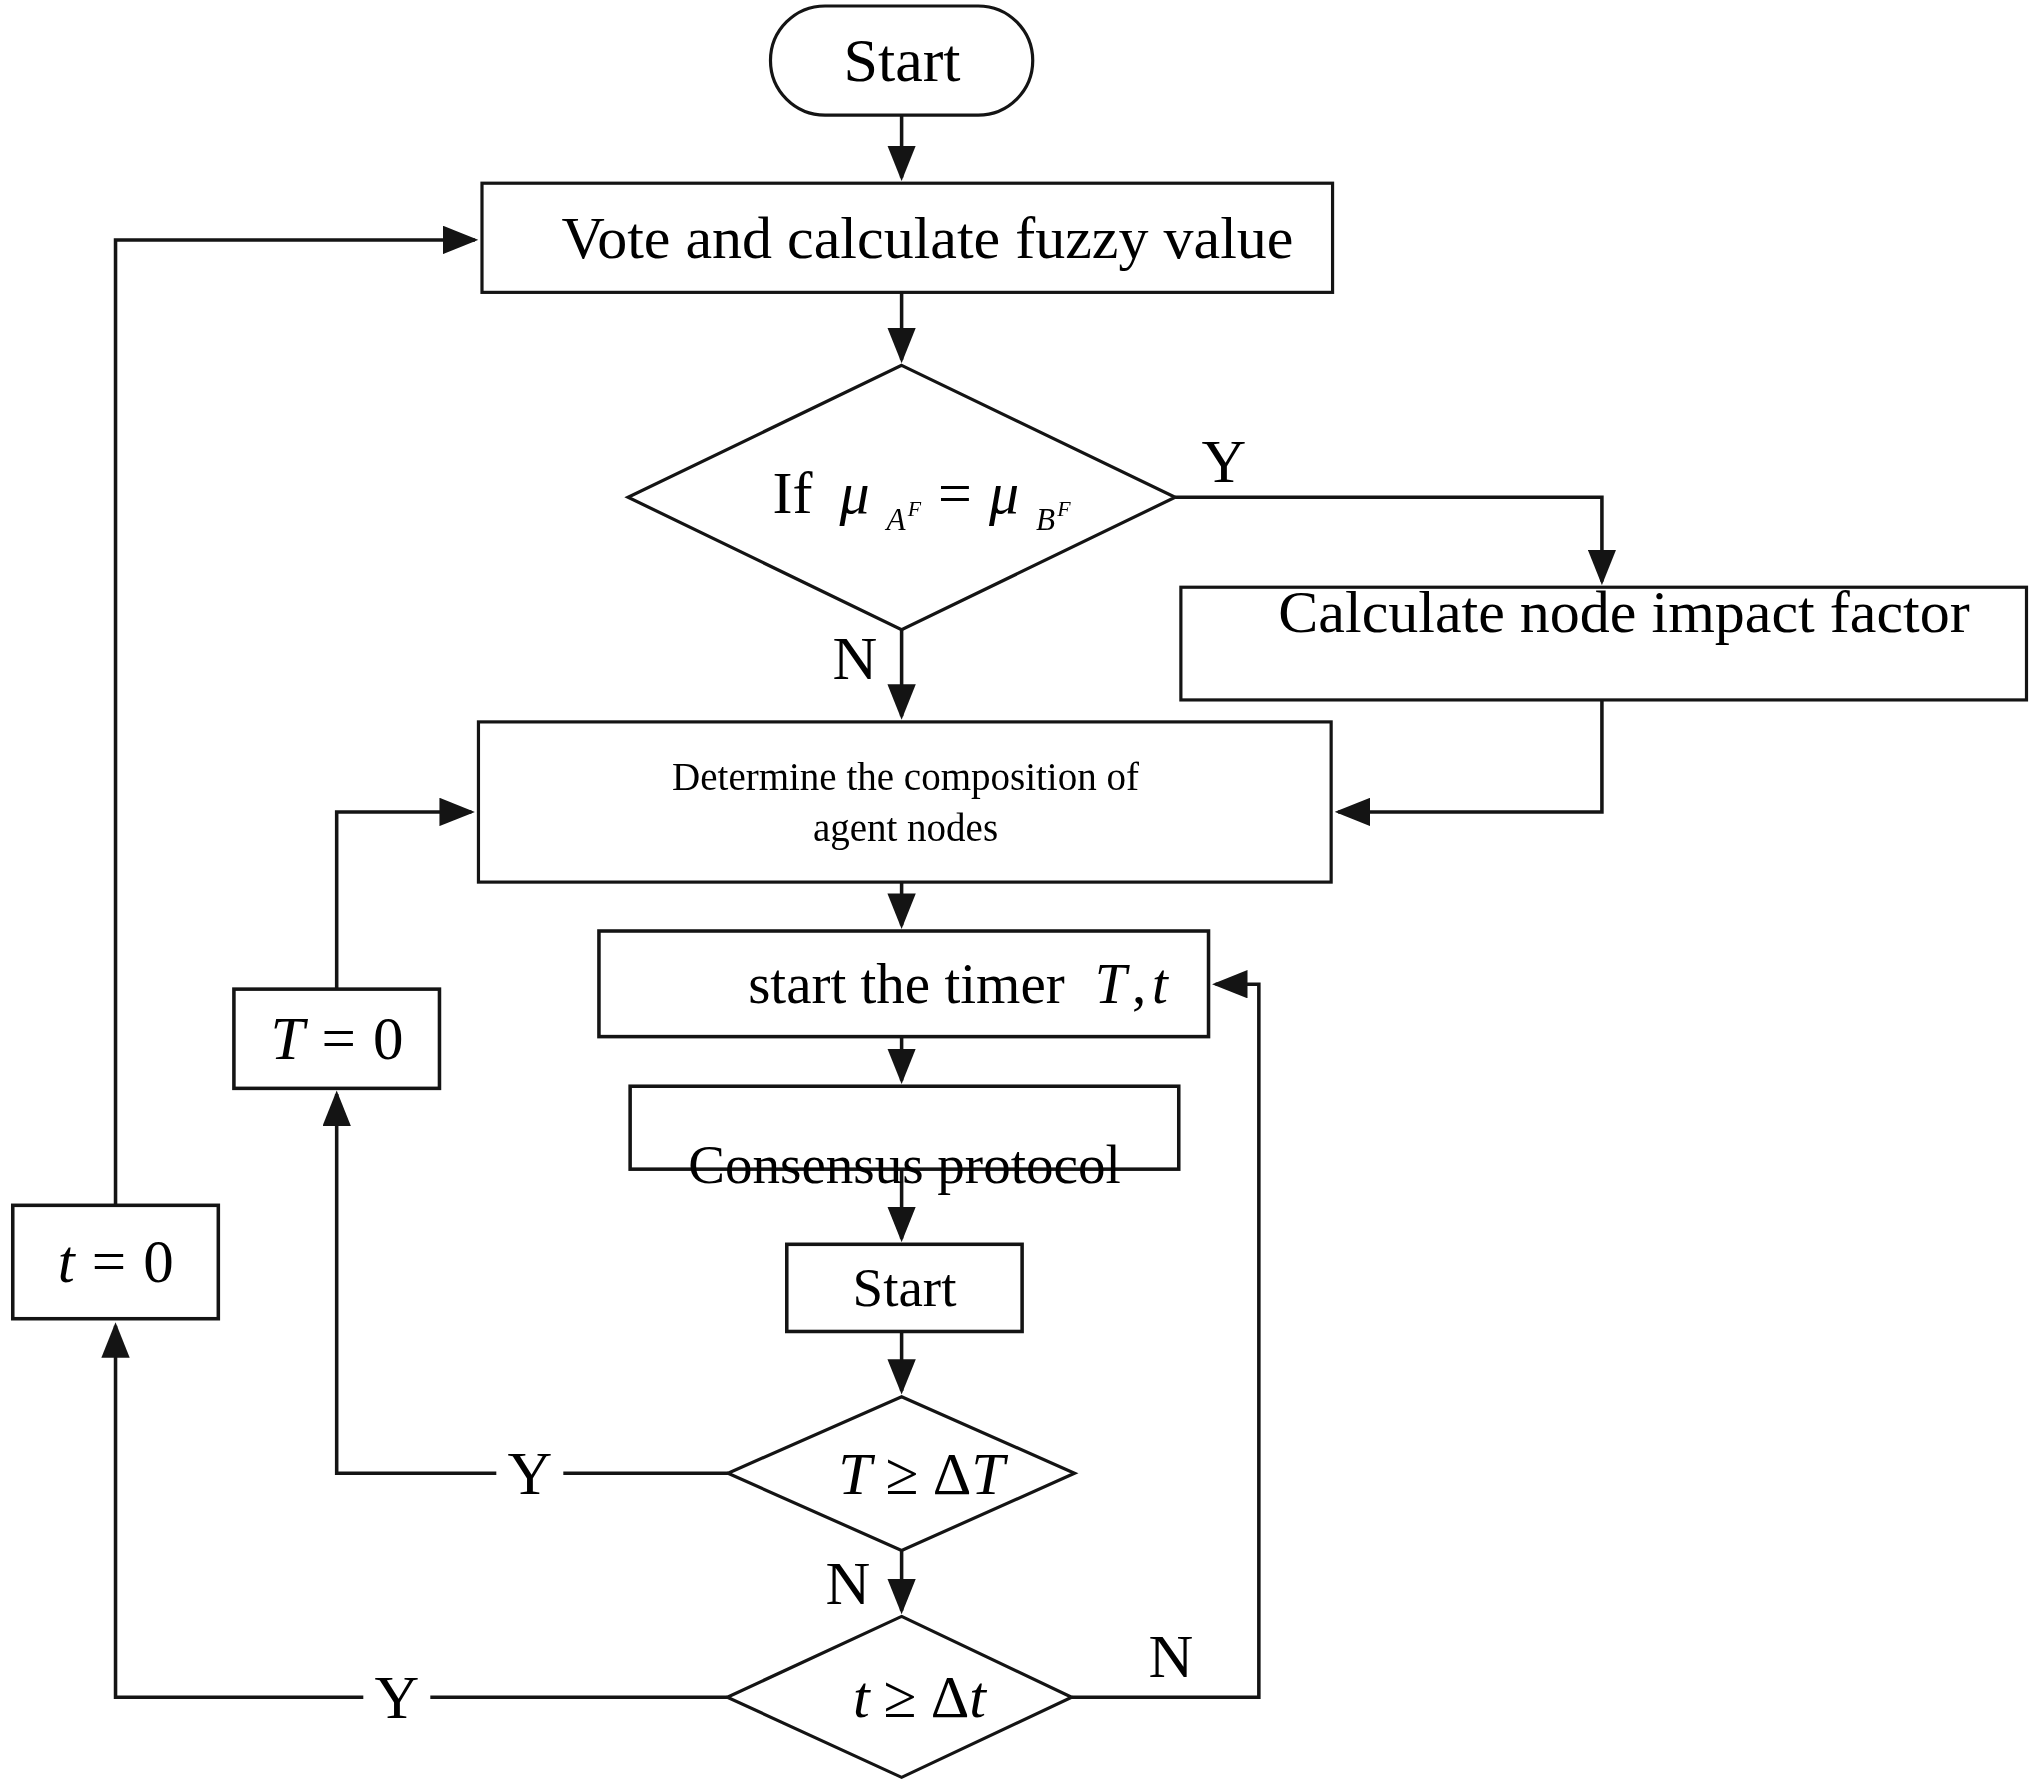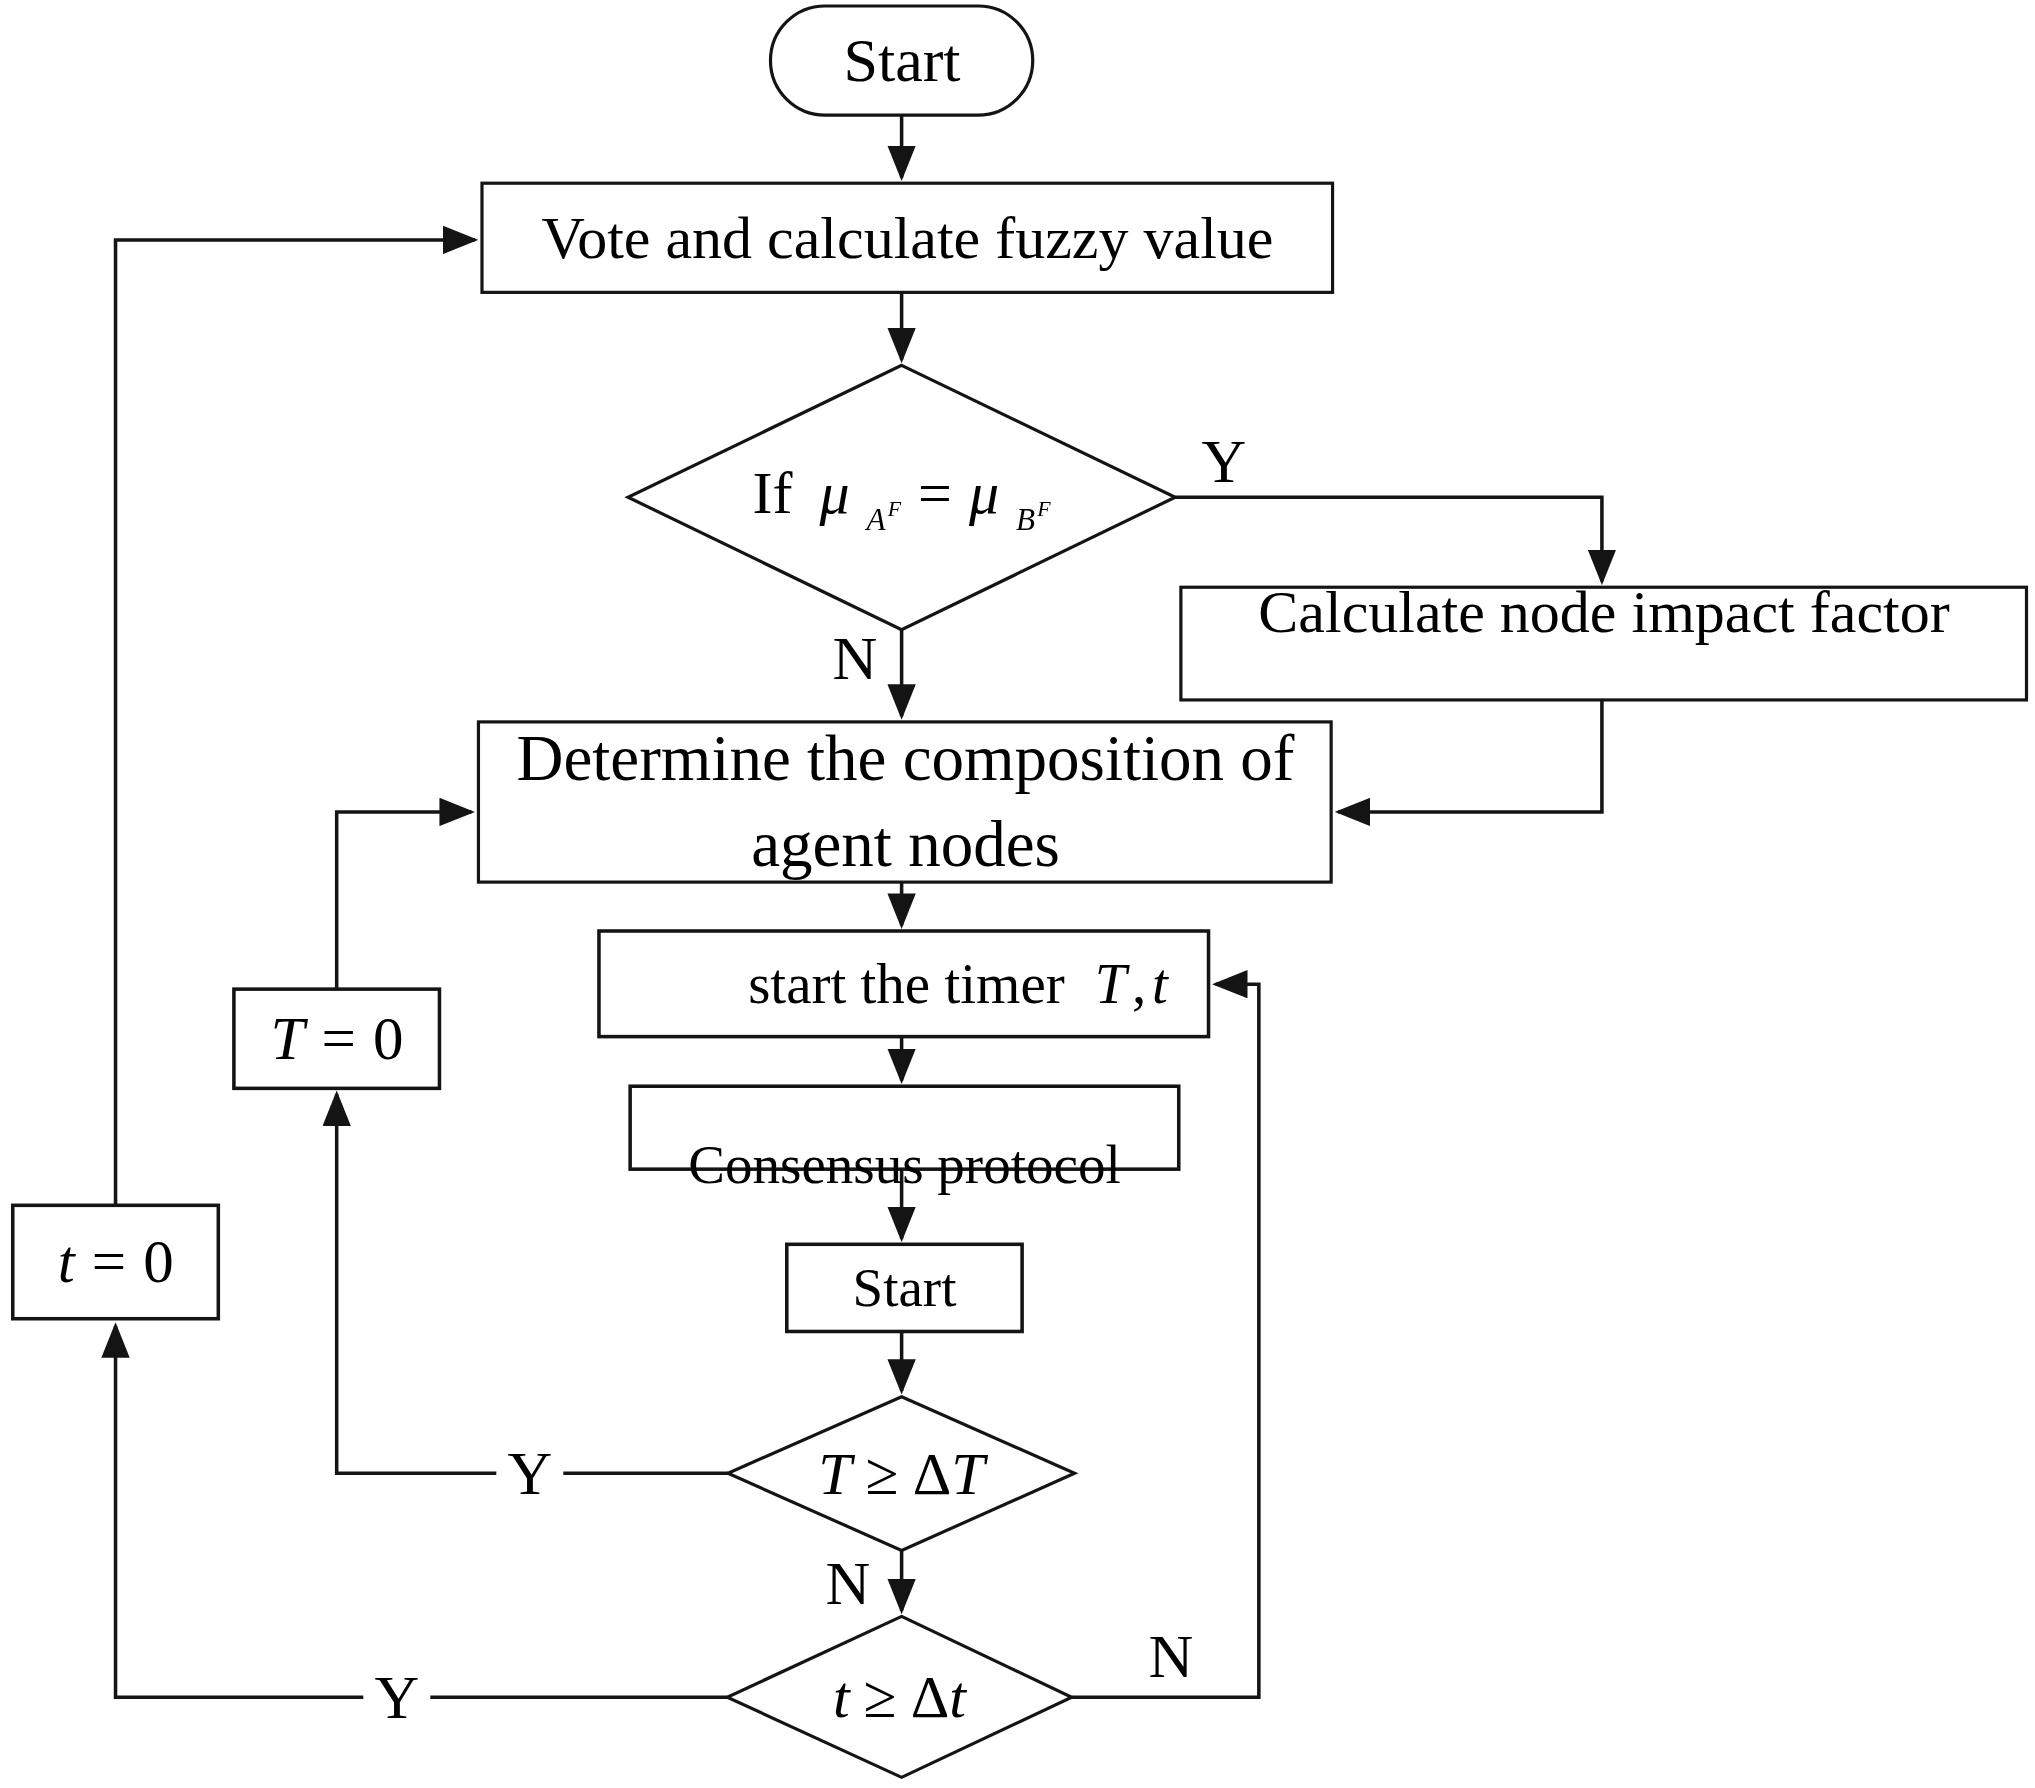--- a/index.html
+++ b/index.html
@@ -8,22 +8,22 @@
     font-family:"Liberation Serif","DejaVu Serif",serif;color:#000;overflow:hidden;
   }
   .stage svg{position:absolute;left:0;top:0;width:100%;height:100%;}
   .edge{stroke:#141414;stroke-width:5;fill:none;marker-end:url(#arrow);}
   .shape{fill:#ffffff;stroke:#141414;stroke-width:4.5;}
   .shape.thicktop{stroke-width:5;}
   .lbl{
     position:absolute;display:flex;align-items:center;justify-content:center;
     text-align:center;line-height:1.3;white-space:nowrap;
   }
-  .f-node{font-size:60px;}
-  .f-det{font-size:65px;white-space:normal;line-height:1.32;}
+  .f-node{font-size:60px;padding-left:20px;}
+  .f-det{font-size:39px;white-space:normal;line-height:1.32;}
   .f-start{font-size:62px;}
   .f-small{font-size:61px;}
   i{font-style:italic;}
   .eq{margin:0 17px;}
   .op{margin:0 14px;}
   .ifw{margin-right:27px;}
   .subgrp{font-size:0.52em;vertical-align:-0.55em;margin-left:17px;letter-spacing:0;}
   .supf{font-size:0.7em;vertical-align:0.65em;margin-left:2.1px;}
   .tmath{margin-left:30px;}
   .tcomma{margin:0 5.7px;}

